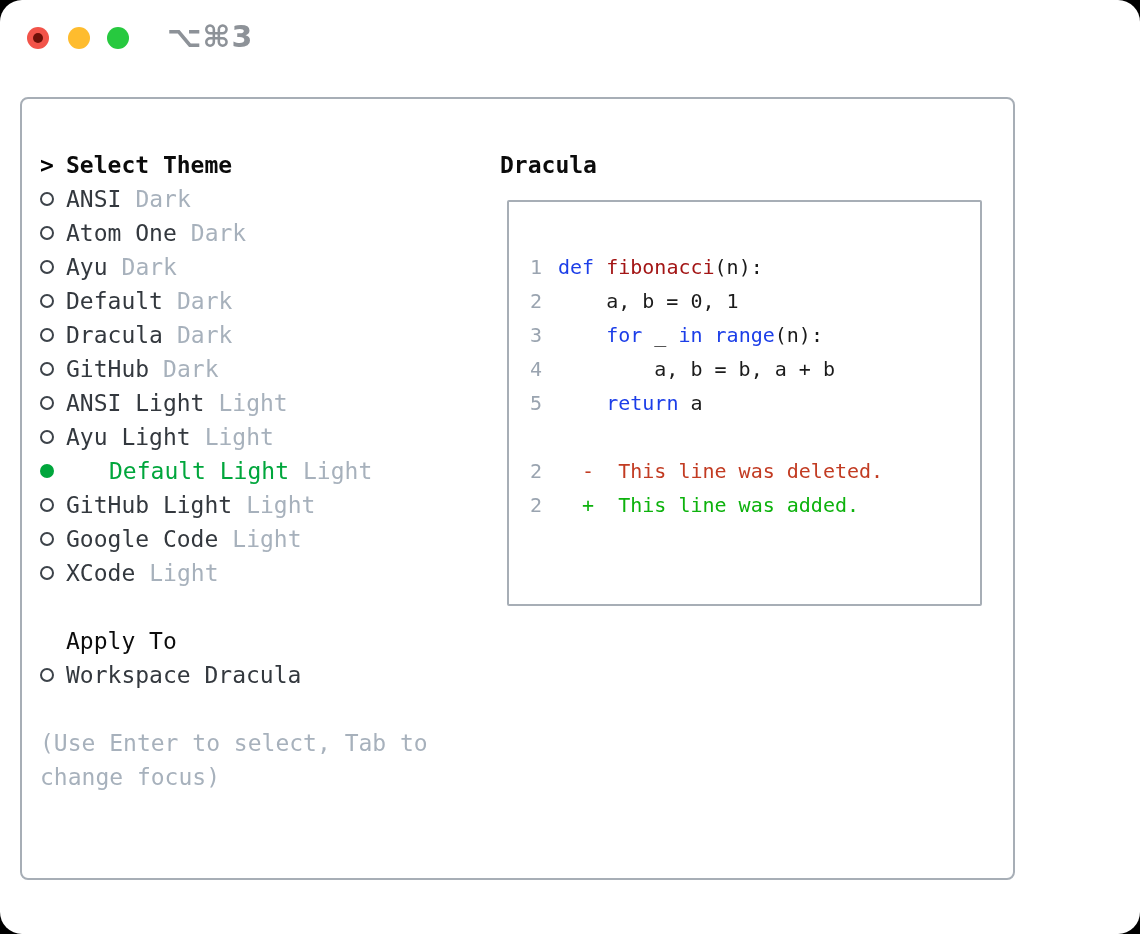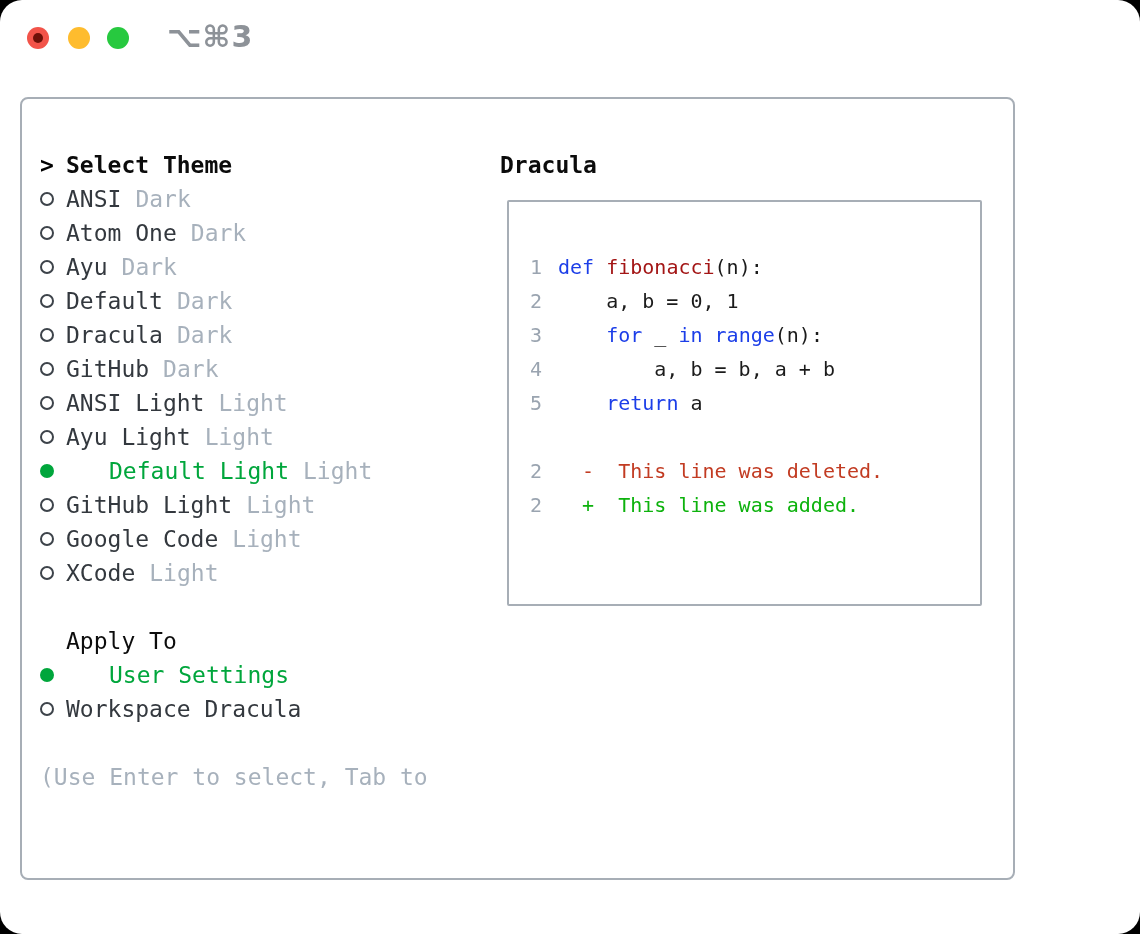--- a/index.html
+++ b/index.html
@@ -77,24 +77,24 @@
         <div class="row"><span class="icon"><span class="radio"></span></span><span class="name">Dracula</span><span class="tag">Dark</span></div>
         <div class="row"><span class="icon"><span class="radio"></span></span><span class="name">GitHub</span><span class="tag">Dark</span></div>
         <div class="row"><span class="icon"><span class="radio"></span></span><span class="name">ANSI Light</span><span class="tag">Light</span></div>
         <div class="row"><span class="icon"><span class="radio"></span></span><span class="name">Ayu Light</span><span class="tag">Light</span></div>
         <div class="row"><span class="icon"><span class="radio on"></span></span><span class="name sel">Default Light</span><span class="tag">Light</span></div>
         <div class="row"><span class="icon"><span class="radio"></span></span><span class="name">GitHub Light</span><span class="tag">Light</span></div>
         <div class="row"><span class="icon"><span class="radio"></span></span><span class="name">Google Code</span><span class="tag">Light</span></div>
         <div class="row"><span class="icon"><span class="radio"></span></span><span class="name">XCode</span><span class="tag">Light</span></div>
         <div class="row"></div>
         <div class="row"><span class="icon"></span><span class="name blackish">Apply To</span></div>
-        <div class="row"><span class="icon"><span class="radio on"></span></span><span class="name sel">User Settings</span></div>
         <div class="row"><span class="icon"><span class="radio"></span></span><span class="name">Workspace Dracula</span></div>
         <div class="row"></div>
         <div class="row help-row">(Use Enter to select, Tab to</div>
+        <div class="row help-row">change focus)</div>
       </div>
     <div class="preview-title">Dracula</div>
     <div class="preview-box">
       <div class="pcode" id="preview-lines">
           <div class="pline"><span class="ln">1</span><span class="tk-kw">def</span><span class="tk-pl"> </span><span class="tk-fn">fibonacci</span><span class="tk-pl">(n):</span></div>
           <div class="pline"><span class="ln">2</span><span class="tk-pl">    a, b = 0, 1</span></div>
           <div class="pline"><span class="ln">3</span><span class="tk-pl">    </span><span class="tk-kw">for</span><span class="tk-pl"> _ </span><span class="tk-kw">in</span><span class="tk-pl"> </span><span class="tk-kw">range</span><span class="tk-pl">(n):</span></div>
           <div class="pline"><span class="ln">4</span><span class="tk-pl">        a, b = b, a + b</span></div>
           <div class="pline"><span class="ln">5</span><span class="tk-pl">    </span><span class="tk-kw">return</span><span class="tk-pl"> a</span></div>
           <div class="pline"></div>

